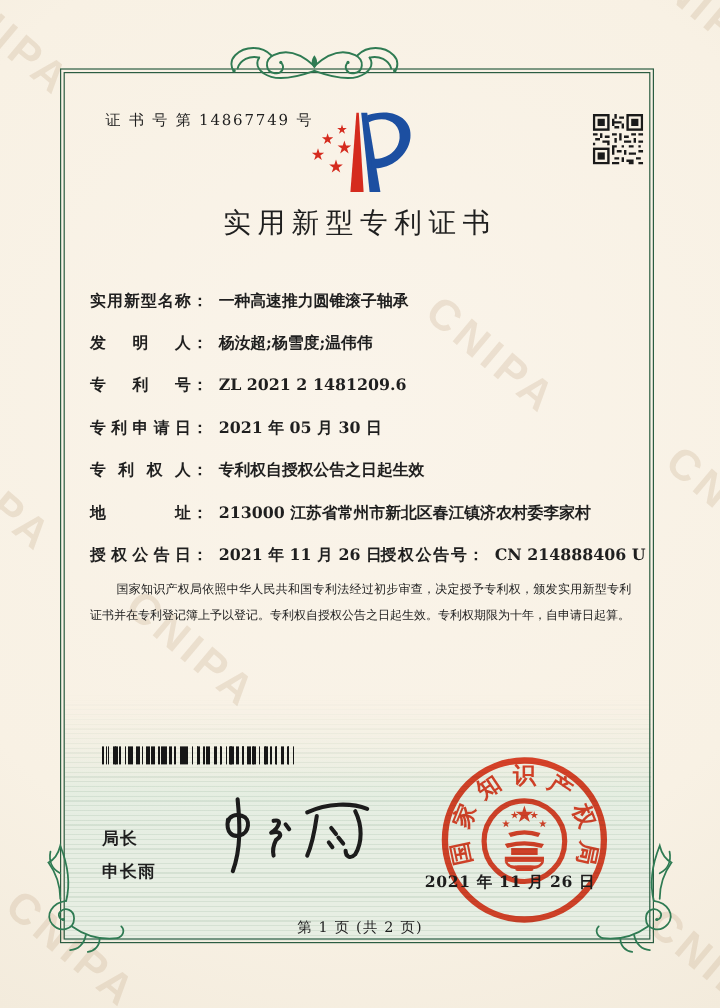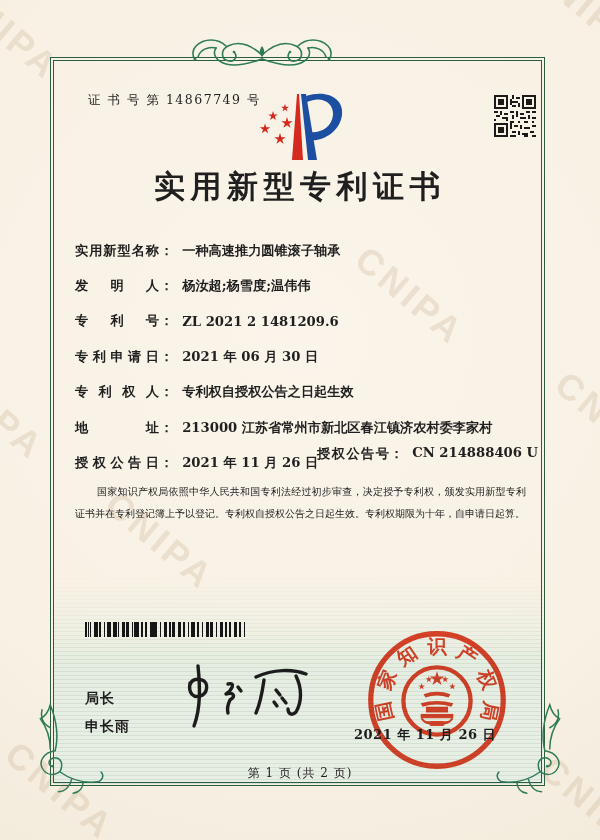--- a/index.html
+++ b/index.html
@@ -22,27 +22,27 @@
     mask-image:linear-gradient(180deg, transparent 0px, #000 85px);
   }
   .frame{position:absolute;z-index:3;left:50px;top:57px;width:493px;height:727px;border:1.5px solid #2b5d42;}
   .frame-inner{position:absolute;inset:2px;border:1.5px solid #2b5d42;}
   .orn{position:absolute;z-index:4;}
   .content{position:absolute;z-index:5;inset:0;}
   .cert-no{position:absolute;left:74px;top:92px;font-size:12.5px;letter-spacing:1.5px;font-weight:500;margin-left:14px;}
   .logo{position:absolute;left:252px;top:86px;}
   .qr{position:absolute;left:494px;top:95px;}
   .title{position:absolute;left:0;top:170px;width:100%;text-align:center;
-         font-size:31px;font-weight:700;letter-spacing:5.5px;line-height:32px;}
+         font-size:23px;font-weight:400;letter-spacing:5.5px;line-height:32px;}
   .fields{position:absolute;left:75px;top:233px;width:452px;font-size:13.2px;font-weight:600;}
   .frow{height:35.4px;display:flex;align-items:center;position:relative;}
   .lbl{display:inline-block;width:84px;text-align:justify;text-align-last:justify;}
   .colon{margin-left:1px;}
   .val{margin-left:9px;white-space:nowrap;}
-  .grant{position:absolute;left:242px;top:0;height:35.4px;display:flex;align-items:flex-start;}
+  .grant{position:absolute;left:242px;top:0;height:35.4px;display:flex;align-items:center;}
   .grant .lbl{width:72px;}
   .paras{position:absolute;left:75px;top:481px;width:451px;font-size:10px;line-height:21.7px;
          text-align:justify;font-weight:400;color:#222;}
   .paras p{margin:0;text-indent:2.2em;}
   .barcode{position:absolute;left:85px;top:622px;width:160px;height:15px;
     background:
       repeating-linear-gradient(90deg,#161616 0 2px,rgba(0,0,0,0) 2px 5px,#161616 5px 6px,rgba(0,0,0,0) 6px 9px,#161616 9px 12px,rgba(0,0,0,0) 12px 14px),
       repeating-linear-gradient(90deg,rgba(0,0,0,0) 0 3px,#161616 3px 4px,rgba(0,0,0,0) 4px 11px,#161616 11px 13px,rgba(0,0,0,0) 13px 19px);
   }
   .signer{position:absolute;left:85px;top:684px;font-family:"Liberation Sans", sans-serif;
@@ -175,21 +175,21 @@
         <span class="val">杨汝超;杨雪度;温伟伟</span>
       </div>
       <div class="frow">
         <span class="lbl">专 利 号</span>
           <span class="colon">：</span>
         <span class="val">ZL 2021 2 1481209.6</span>
       </div>
       <div class="frow">
         <span class="lbl">专利申请日</span>
           <span class="colon">：</span>
-        <span class="val">2021 年 06 月 30 日</span>
+        <span class="val">2021 年 05 月 30 日</span>
       </div>
       <div class="frow">
         <span class="lbl">专 利 权 人</span>
           <span class="colon">：</span>
         <span class="val">专利权自授权公告之日起生效</span>
       </div>
       <div class="frow">
         <span class="lbl">地 址</span>
           <span class="colon">：</span>
         <span class="val">213000 江苏省常州市新北区春江镇济农村委李家村</span>

